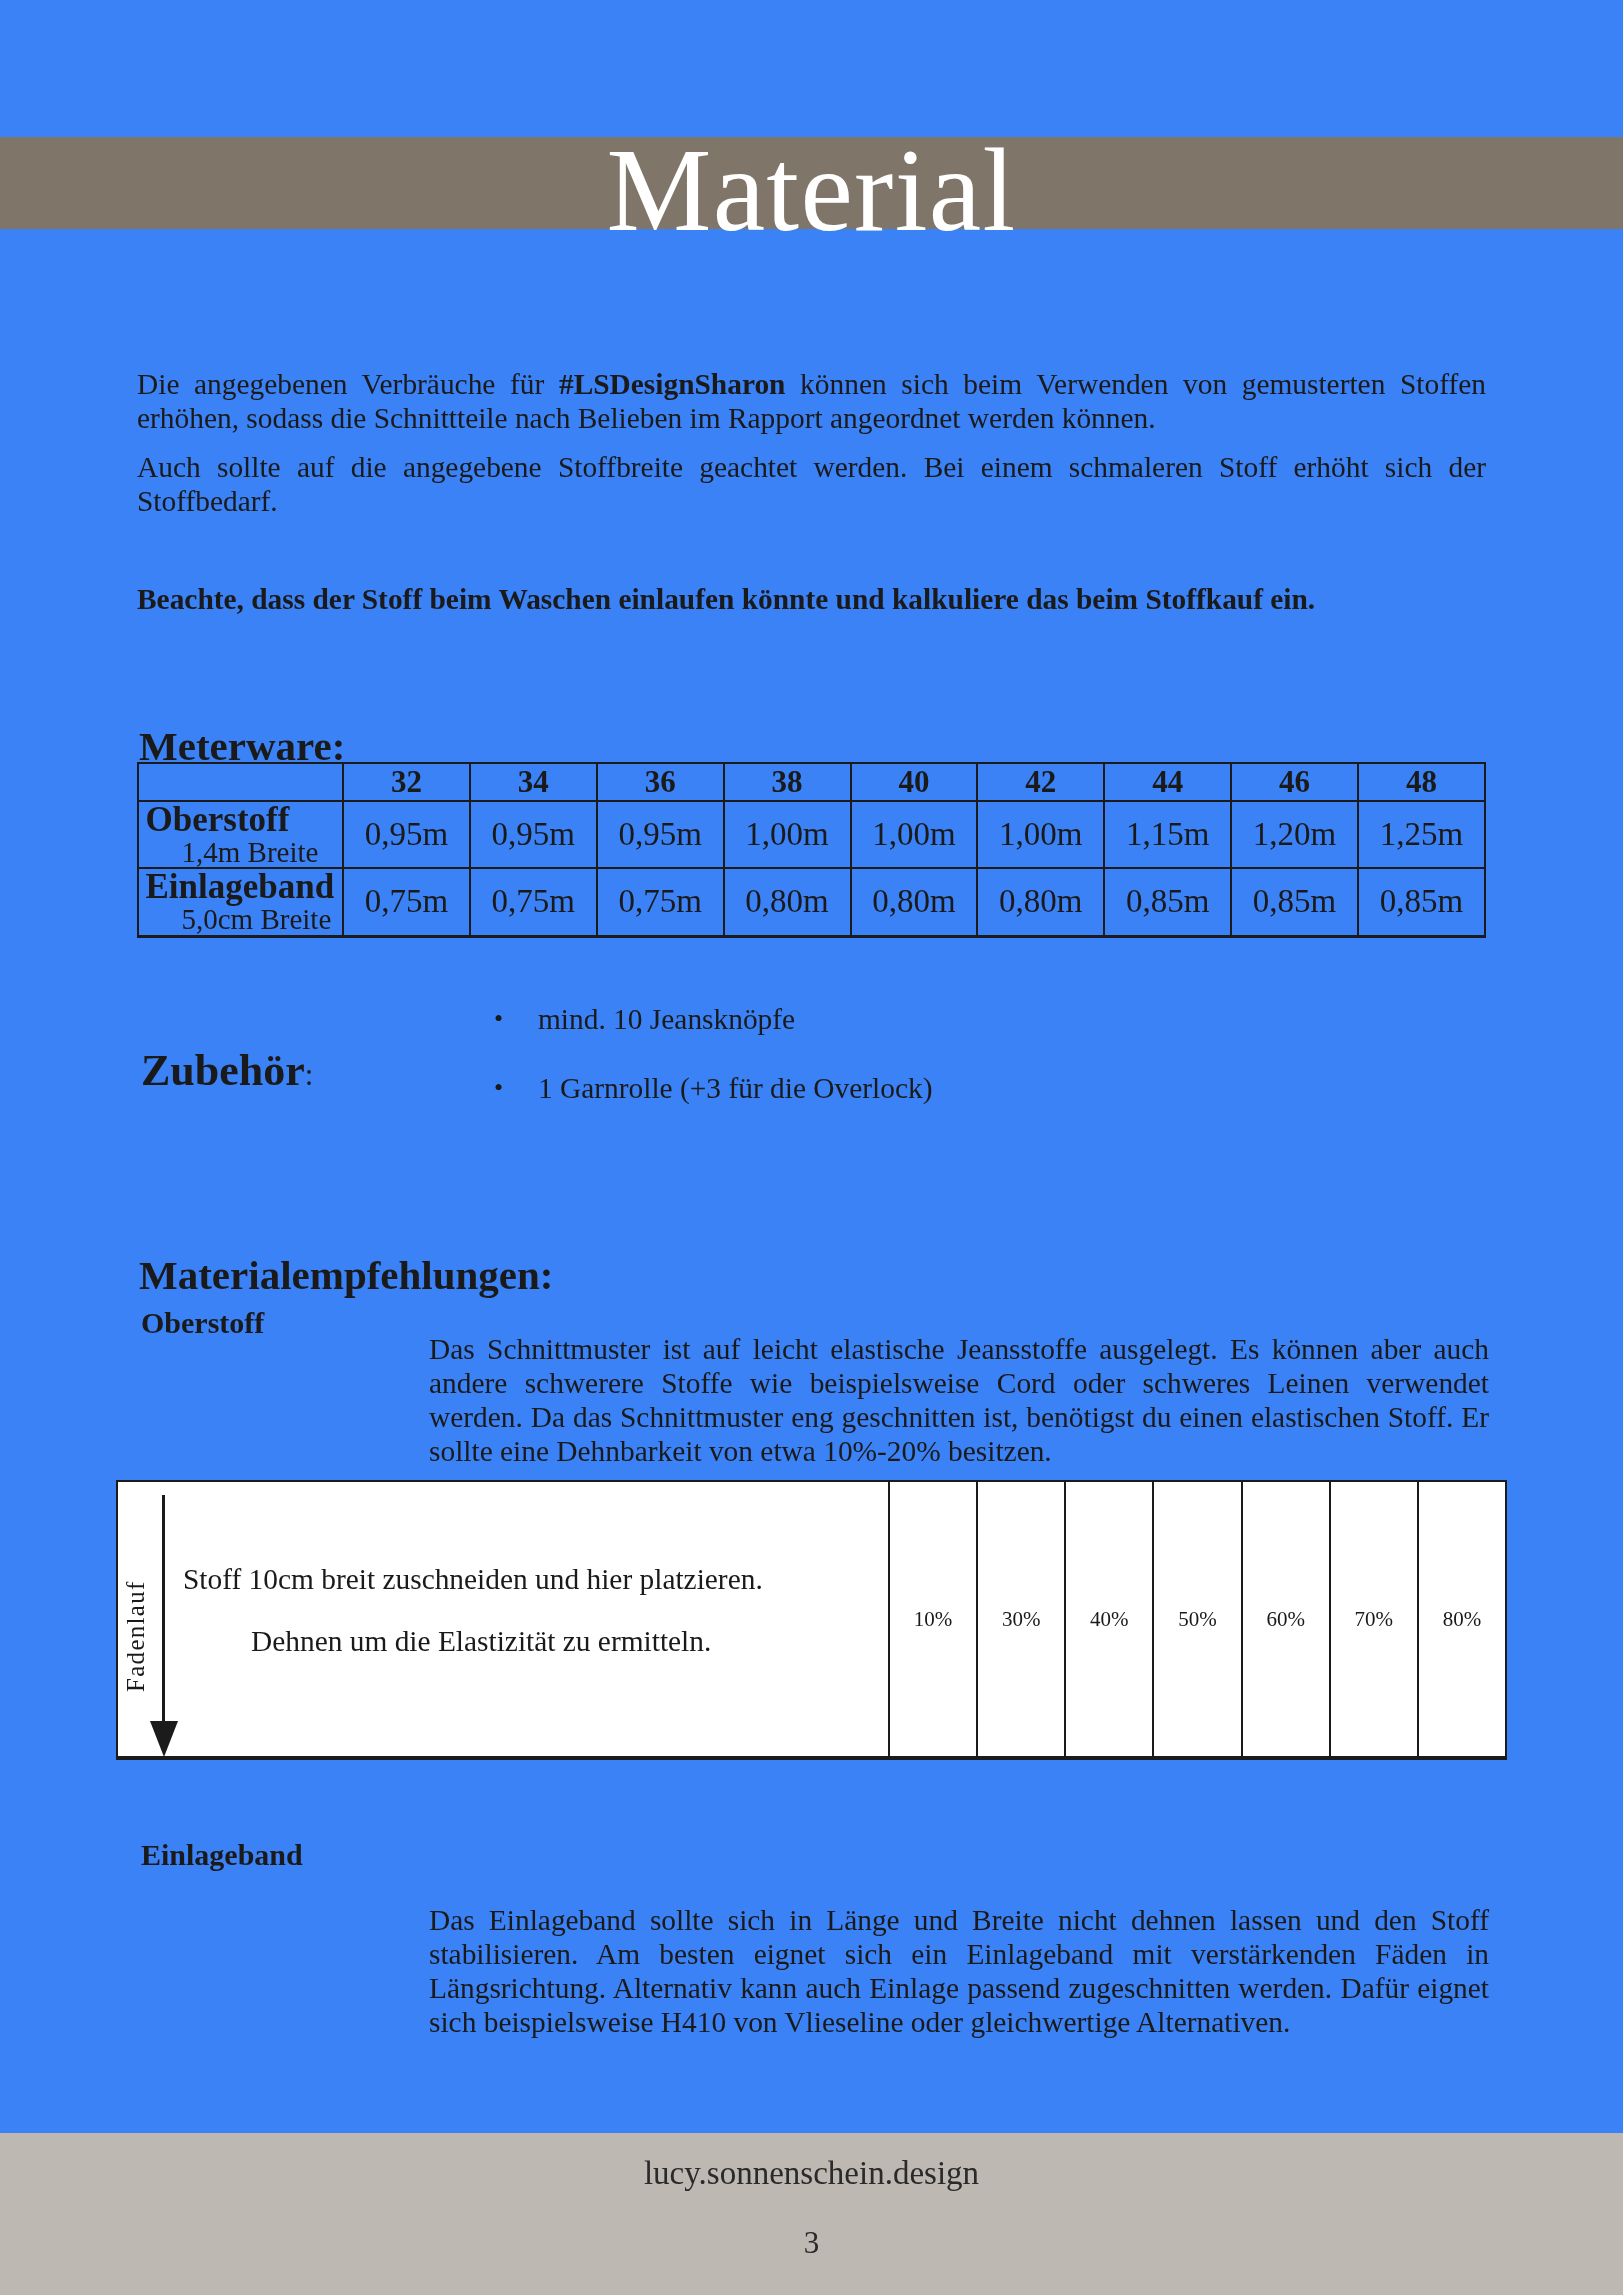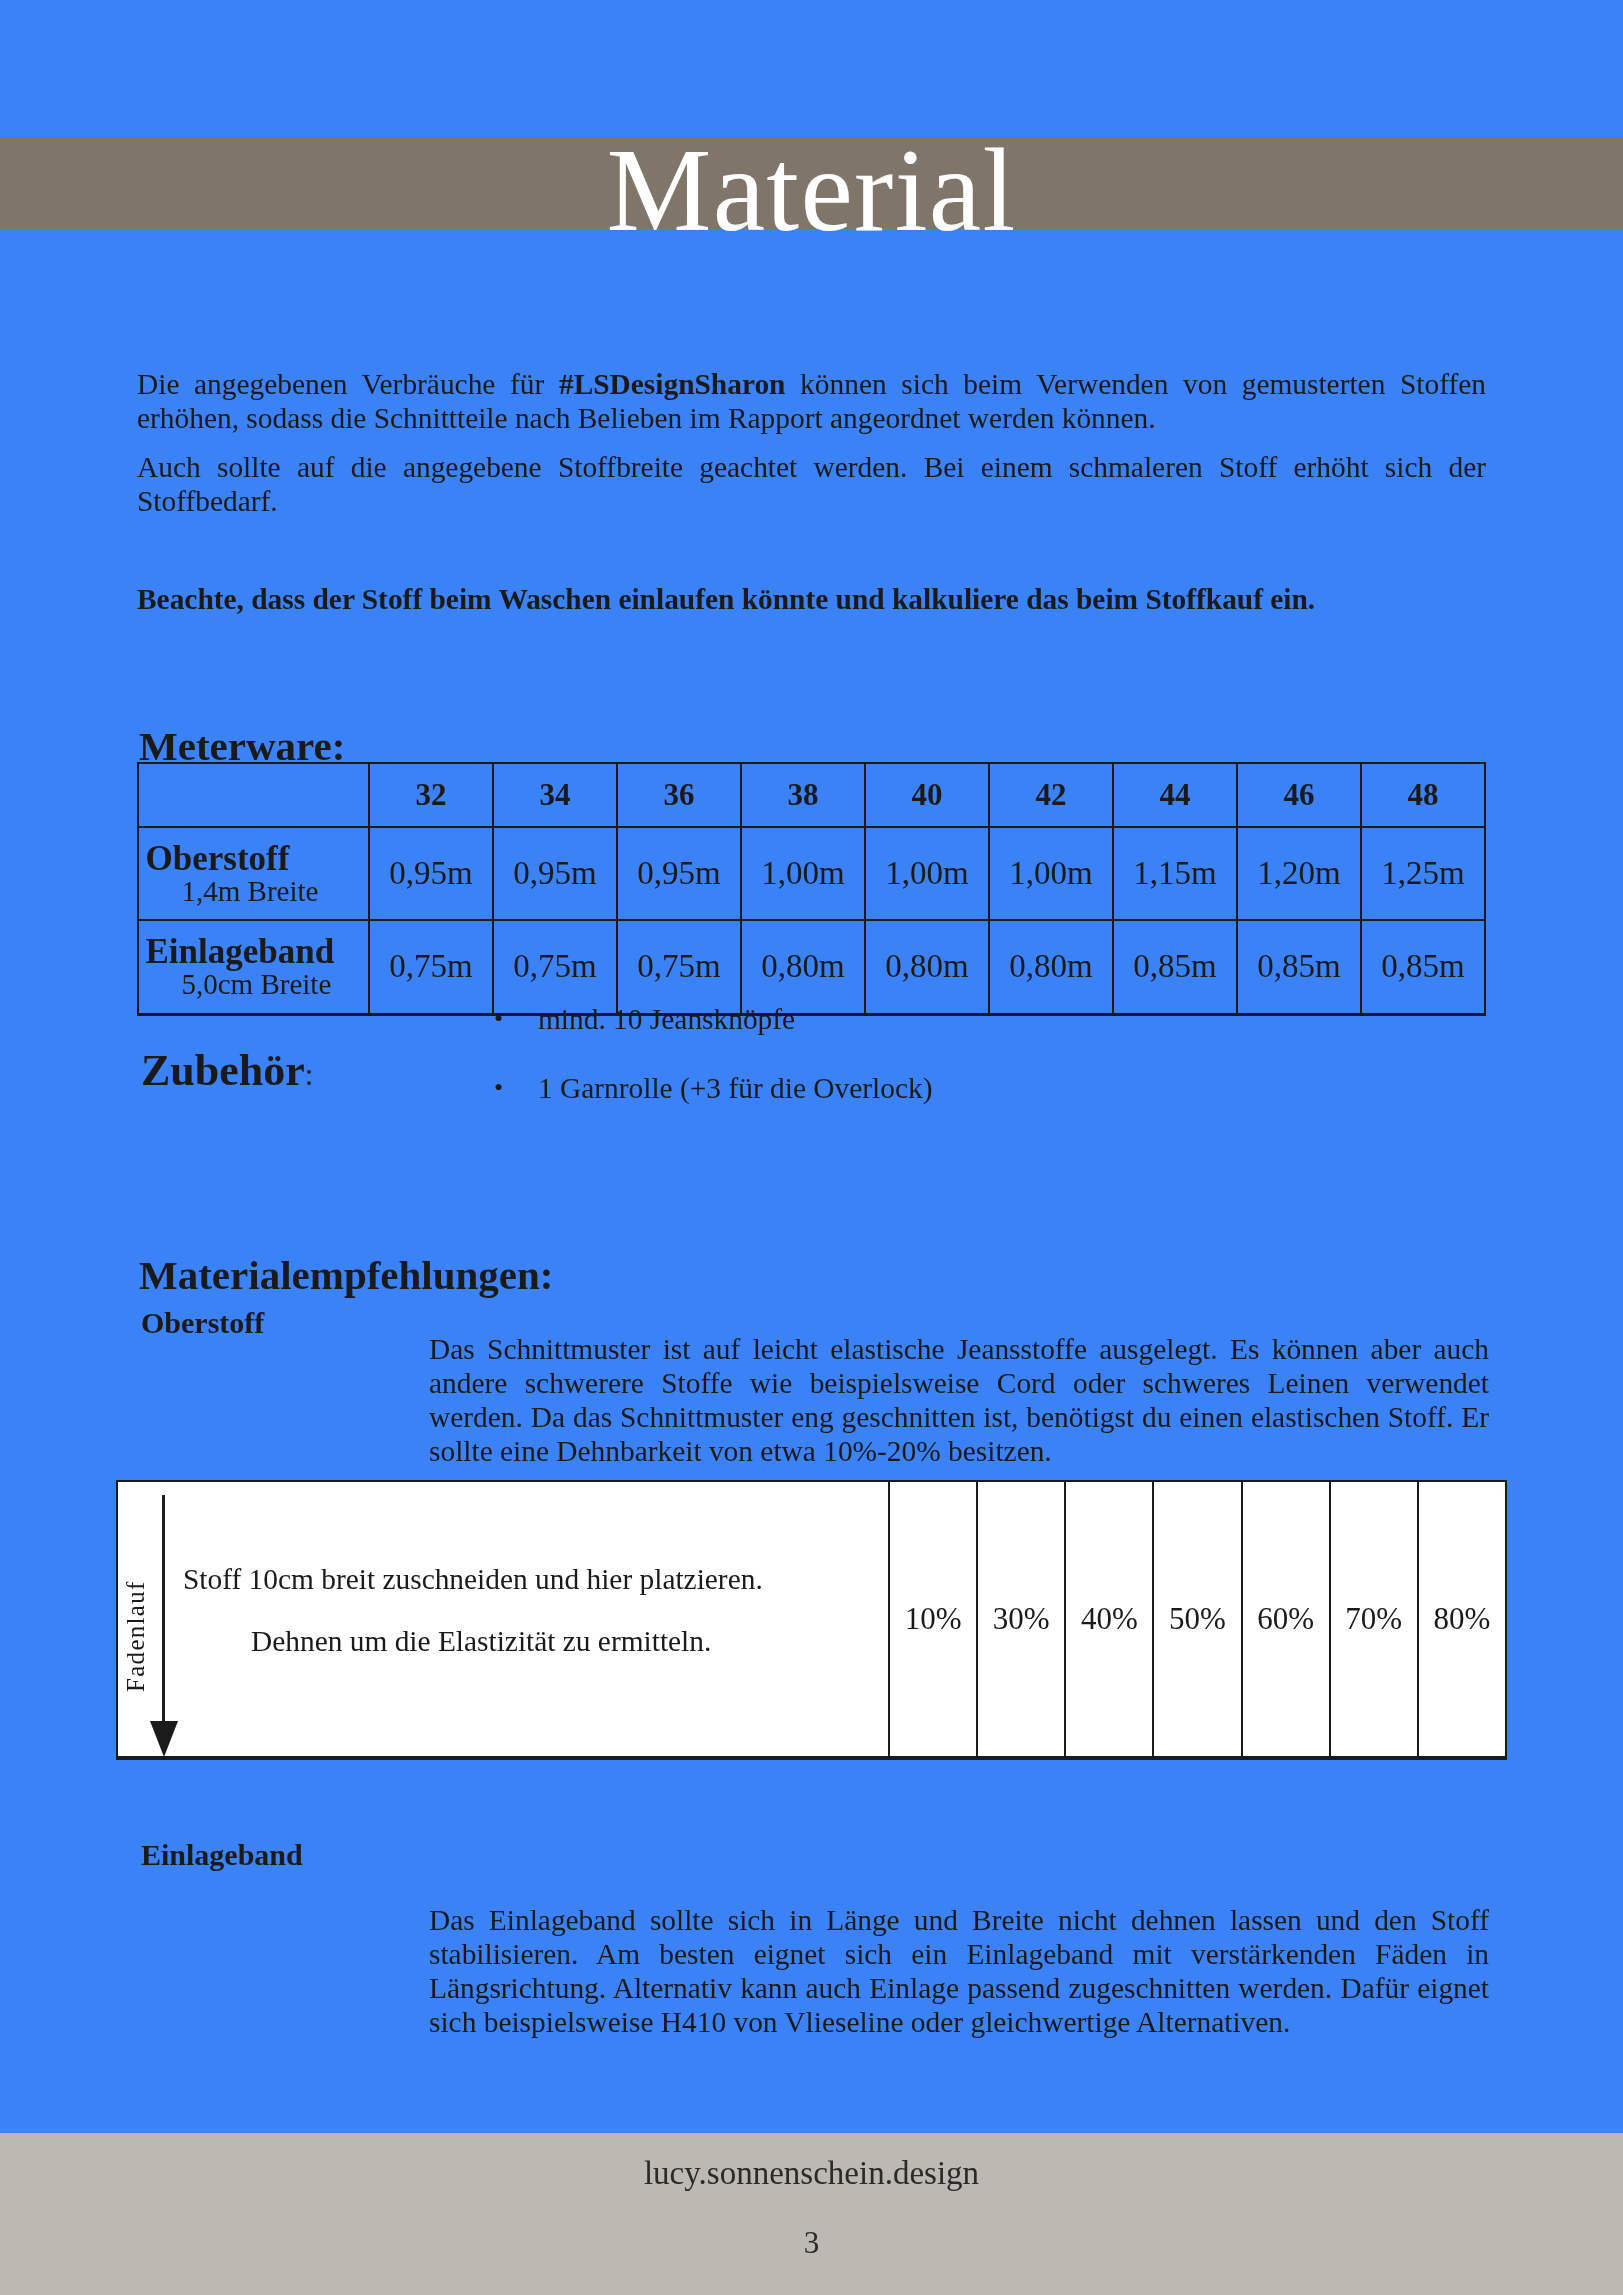--- a/index.html
+++ b/index.html
@@ -30,21 +30,21 @@
   
   .section-heading { position:absolute; left:139px; font-size:41px; font-weight:700; line-height:1; }
   #meterware-heading { top:692px; }
   #empfehlungen-heading { top:1221px; }
 
   
   .mw-table {
     position:absolute; left:137px; top:762px; width:1349px;
     border-collapse:collapse; table-layout:fixed;
   }
-  .mw-table td, .mw-table th { border:2px solid #1b1b1b; padding:13px; text-align:center; vertical-align:middle; }
+  .mw-table td, .mw-table th { border:2px solid #1b1b1b; padding:0; text-align:center; vertical-align:middle; }
   .mw-table tr:last-child td { border-bottom-width:3.9px; }
   .mw-head-row { height:36px; }
   .mw-head-row th { font-size:31px; font-weight:700; }
   .mw-data-row { height:66px; font-size:33px; }
   .mw-label-col { width:203px; }
   .mw-label-cell { text-align:left !important; padding-left:6.5px !important; line-height:1.02; }
   .row-label { display:block; font-size:35px; font-weight:700; }
   .row-sublabel { display:block; font-size:29px; font-weight:400;margin-left:36px; }
 
   
@@ -68,21 +68,21 @@
   
   .elastic-box {
     position:absolute; left:116px; top:1480px; width:1391px; height:280px;
     border:2px solid #1b1b1b; border-bottom-width:4.6px;
     box-sizing:border-box; display:flex; background:#fff;
   }
   .elastic-left { position:relative; width:770px; flex:none; }
   .elastic-col {
     flex:1; border-left:2px solid #1b1b1b;
     display:flex; align-items:center; justify-content:center;
-    font-size:31px;
+    font-size:21px;
   }
   .fadenlauf {
     position:absolute; left:5.2px; top:79px; height:131px;
     writing-mode:vertical-rl; transform:rotate(180deg);
     font-size:25px; line-height:1; letter-spacing:1.3px;
   }
   .arrow-shaft { position:absolute; left:44px; top:13px; width:3.3px; height:229px; background:#1b1b1b; }
   .arrow-head {
     position:absolute; left:32px; top:239px; width:0; height:0;
     border-left:14.4px solid transparent; border-right:14.4px solid transparent;

